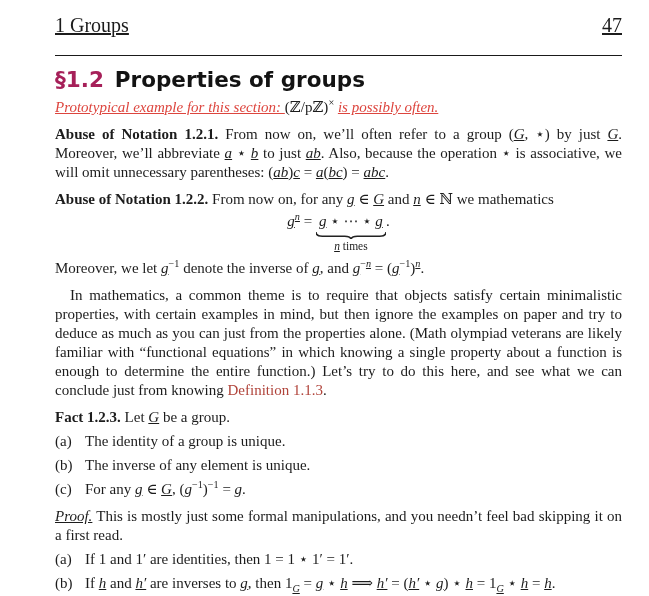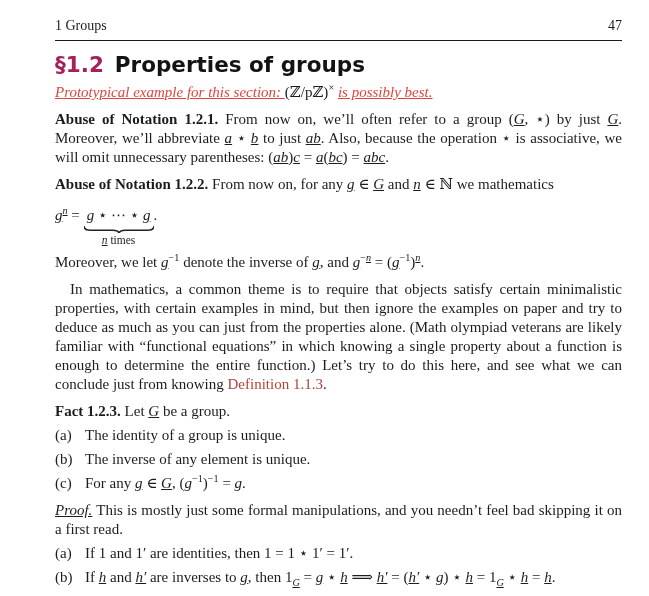--- a/index.html
+++ b/index.html
@@ -9,43 +9,44 @@
     box-sizing:border-box;
     padding:16px 27px 0 55px;
     background:#ffffff;
     overflow:hidden;
     font-family:"Liberation Serif","DejaVu Serif",serif;
     font-size:15px; line-height:19px;
     color:#1c1c1c;
   }
   .running-header {
     display:flex; justify-content:space-between; align-items:flex-end;
-    font-size:14px; padding-bottom:5px;
+    font-size:20px; padding-bottom:20px;
     border-bottom:1.4px solid #1a1a1a;
+    text-decoration:underline;
   }
   .section-heading {
     margin:11px 0 0; display:flex; gap:11px; align-items:flex-end;
     font-family:"DejaVu Sans","Liberation Sans",sans-serif;
     font-size:21.5px; font-weight:bold; line-height:25px; color:#131313;
   }
   .secnum { color:var(--section-accent,#a62059); }
   p { margin:0; }
   .proto { margin-top:6px; font-size:15px; }
   .para { margin-top:6px; text-align:justify; }
   .mt8 { margin-top:8px; }
   .indent { text-indent:15px; }
   .b { font-weight:bold; }
   .i, .m { font-style:italic;text-decoration:underline; }
   .sup { vertical-align:super; font-size:68%; line-height:0; }
   .sub { vertical-align:sub; font-size:68%; line-height:0; }
   .red { color:var(--proto-red,#dd453e); }
   .link { color:var(--link-red,#b0433a); }
   .formula {
-    margin-top:12px;
-    display:flex; align-items:flex-start;
+    margin-top:3px;
+    display:flex; justify-content:center; align-items:flex-start;
   }
   .frow { white-space:pre; line-height:19px; }
   .bracecol { display:inline-flex; flex-direction:column; align-items:center; }
   .underbrace-svg { display:block; width:100%; height:7px; margin-top:1px; }
   .bracelabel { font-size:11.5px; line-height:13px; margin-top:1px; white-space:pre; }
   .mt3 { margin-top:6px; }
   .list-item { display:flex; margin-top:5px; text-align:justify; }
   .item-label { flex:none; width:30px; }
   .item-text { flex:1; }
   .mt5 { margin-top:5px; }
@@ -58,21 +59,21 @@
   <div class="running-header">
     <span>1 Groups</span>
     <span>47</span>
   </div>
 
   <div class="section-heading">
     <span class="secnum">§1.2</span>
     <span>Properties of groups</span>
   </div>
 
-  <p class="proto"><span class="i red">Prototypical example for this section: </span><span>(ℤ/pℤ)</span><span class="sup">×</span><span> </span><span class="i red">is possibly best.</span></p>
+  <p class="proto"><span class="i red">Prototypical example for this section: </span><span>(ℤ/pℤ)</span><span class="sup">×</span><span> </span><span class="i red">is possibly often.</span></p>
 
   <p class="para mt8"><span class="b">Abuse of Notation 1.2.1.</span><span> From now on, we’ll often refer to a group (</span><span class="m">G</span><span>, ⋆) by just </span><span class="m">G</span><span>. Moreover, we’ll abbreviate </span><span class="m">a</span><span> ⋆ </span><span class="m">b</span><span> to just </span><span class="m">ab</span><span>. Also, because the operation ⋆ is associative, we will omit unnecessary parentheses: (</span><span class="m">ab</span><span>)</span><span class="m">c</span><span> = </span><span class="m">a</span><span>(</span><span class="m">bc</span><span>) = </span><span class="m">abc</span><span>.</span></p>
 
   <p class="para mt8"><span class="b">Abuse of Notation 1.2.2.</span><span> From now on, for any </span><span class="m">g</span><span> ∈ </span><span class="m">G</span><span> and </span><span class="m">n</span><span> ∈ ℕ we mathematics</span></p>
 
   <div class="formula">
     <span class="frow"><span class="m">g</span><span class="m sup">n</span><span> = </span></span>
     <span class="bracecol">
       <span class="frow"><span class="m">g</span><span> ⋆ ⋯ ⋆ </span><span class="m">g</span></span>
       <svg class="underbrace-svg" viewBox="0 0 100 10" preserveAspectRatio="none" aria-hidden="true">

